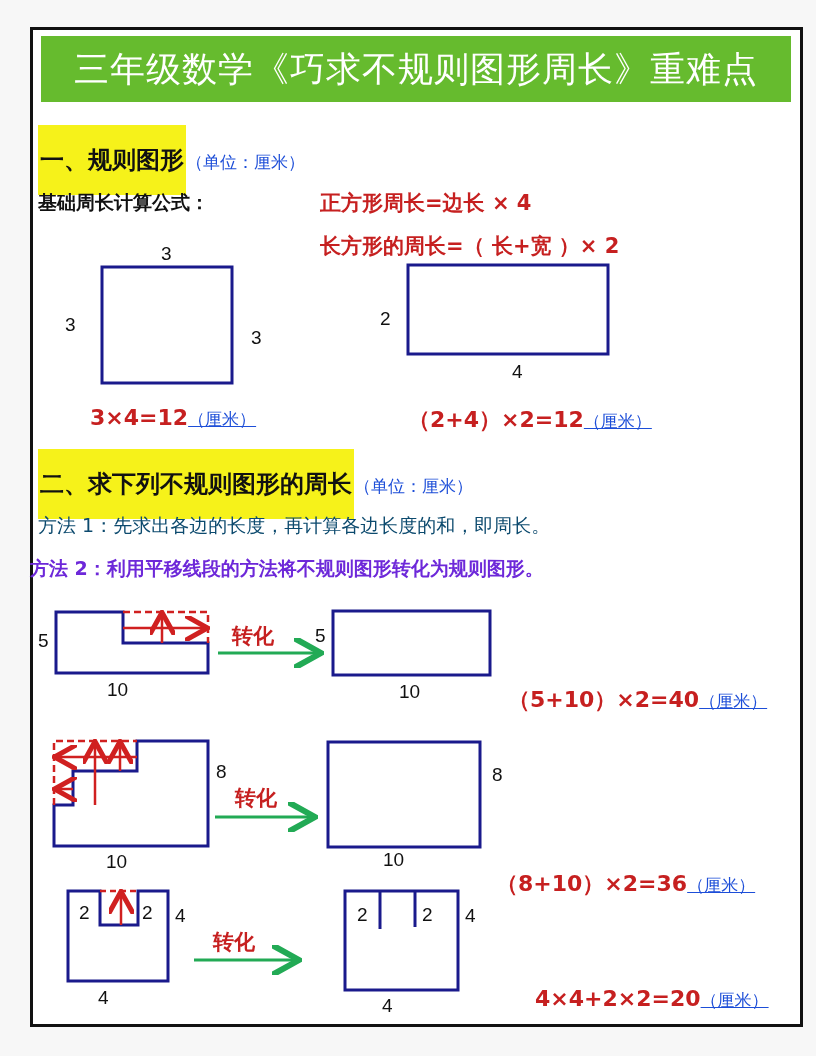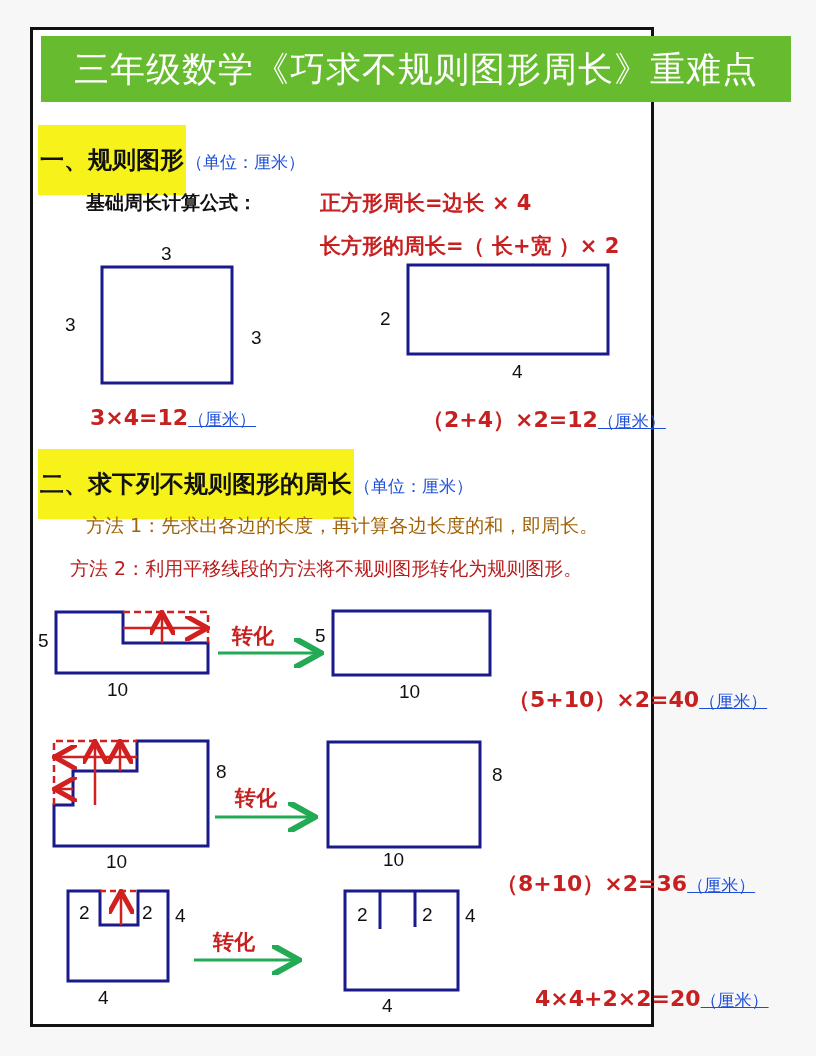--- a/index.html
+++ b/index.html
@@ -1,33 +1,33 @@
 <!DOCTYPE html>
 <html><head>
 <meta charset="utf-8">
 <style>
   html, body { margin:0; padding:0; }
   body {
     width:816px; height:1056px; background:#f7f7f7; position:relative; overflow:hidden;
     font-family: "DejaVu Sans", "Liberation Sans", sans-serif;
   }
   .page {
-    position:absolute; left:30px; top:27px; width:624px; height:1000px;
+    position:absolute; left:30px; top:27px; width:773px; height:1000px;
     background:#ffffff; border:3px solid #111; box-sizing:border-box;
   }
   .title-bar {
     position:absolute; left:8px; top:6px; width:750px; height:66px;
     background:#66bb2e; color:#fff; font-size:35px; font-weight:normal;
     display:flex; align-items:center; justify-content:center; letter-spacing:1px;
     white-space:nowrap;
   }
   .abs { position:absolute; white-space:nowrap; }
   .hl { background:#f6f21a; color:#111; font-weight:bold; font-size:24px; padding:21px 2px; }
   .unit { font-family:"DejaVu Serif", serif; font-size:17px; color:#1d4ed8; }
-  .body-text { font-size:19px; color:#111; font-weight:bold;margin-left:48px; }
+  .body-text { font-size:19px; color:#111; font-weight:bold; }
   .red { color:#c62020; font-weight:bold; }
   .formula { font-size:21px;margin-left:43px; }
   .lbl { font-family:"Liberation Sans", sans-serif; font-size:19px; color:#111; }
   .result { font-size:22px; }
   .result .unit { font-weight:normal;text-decoration:underline; }
   svg { position:absolute; overflow:visible; }
 </style>
 </head>
 <body>
 
@@ -48,29 +48,29 @@
 </svg>
 <div class="abs lbl" style="left:161px;top:243px;">3</div>
 <div class="abs lbl" style="left:65px;top:314px;">3</div>
 <div class="abs lbl" style="left:251px;top:327px;">3</div>
 <div class="abs red result" style="left:90px;top:405px;">
   <span>3×4=12</span><span class="unit">（厘米）</span>
 </div>
 
 <div class="abs lbl" style="left:380px;top:308px;">2</div>
 <div class="abs lbl" style="left:512px;top:361px;">4</div>
-<div class="abs red result" style="left:408px;top:405px;margin-left:14px;">
+<div class="abs red result" style="left:408px;top:405px;">
   <span>（2+4）×2=12</span><span class="unit">（厘米）</span>
 </div>
 
 <div class="abs" style="left:38px;top:468px;">
   <span class="hl">二、求下列不规则图形的周长</span><span class="unit">（单位：厘米）</span>
 </div>
-<div class="abs body-text" style="left:38px;top:513px;font-weight:normal;color:#a16207;">方法 1：先求出各边的长度，再计算各边长度的和，即周长。</div>
-<div class="abs body-text" style="left:22px;top:556px;font-weight:normal;color:#b91c1c;">方法 2：利用平移线段的方法将不规则图形转化为规则图形。</div>
+<div class="abs body-text" style="left:38px;top:513px;font-weight:normal;color:#0c4a6e;">方法 1：先求出各边的长度，再计算各边长度的和，即周长。</div>
+<div class="abs body-text" style="left:30px;top:556px;font-weight:bold;color:#6d28d9;">方法 2：利用平移线段的方法将不规则图形转化为规则图形。</div>
 
 <svg style="left:0;top:0;" width="816" height="1056">
   <defs>
     <marker id="redArrow" markerWidth="10" markerHeight="10" refX="8" refY="5" orient="auto">
       <path d="M0,0 L9,5 L0,10" fill="none" stroke="#d02020" stroke-width="2"></path>
     </marker>
     <marker id="greenArrow" markerWidth="10" markerHeight="10" refX="8" refY="5" orient="auto">
       <path d="M0,0 L9,5 L0,10" fill="none" stroke="#22aa55" stroke-width="2"></path>
     </marker>
   </defs>

